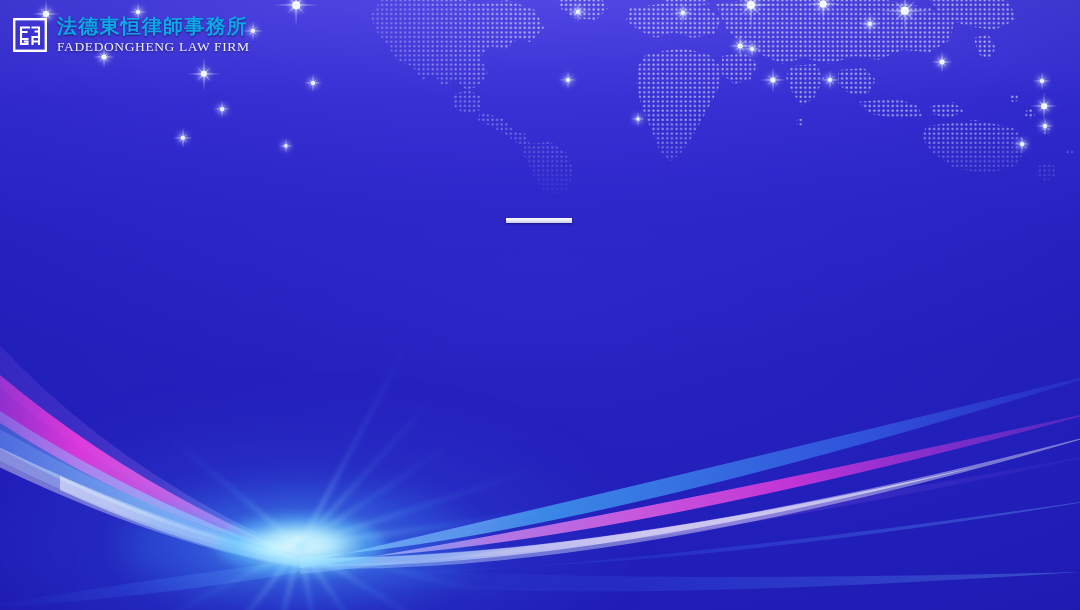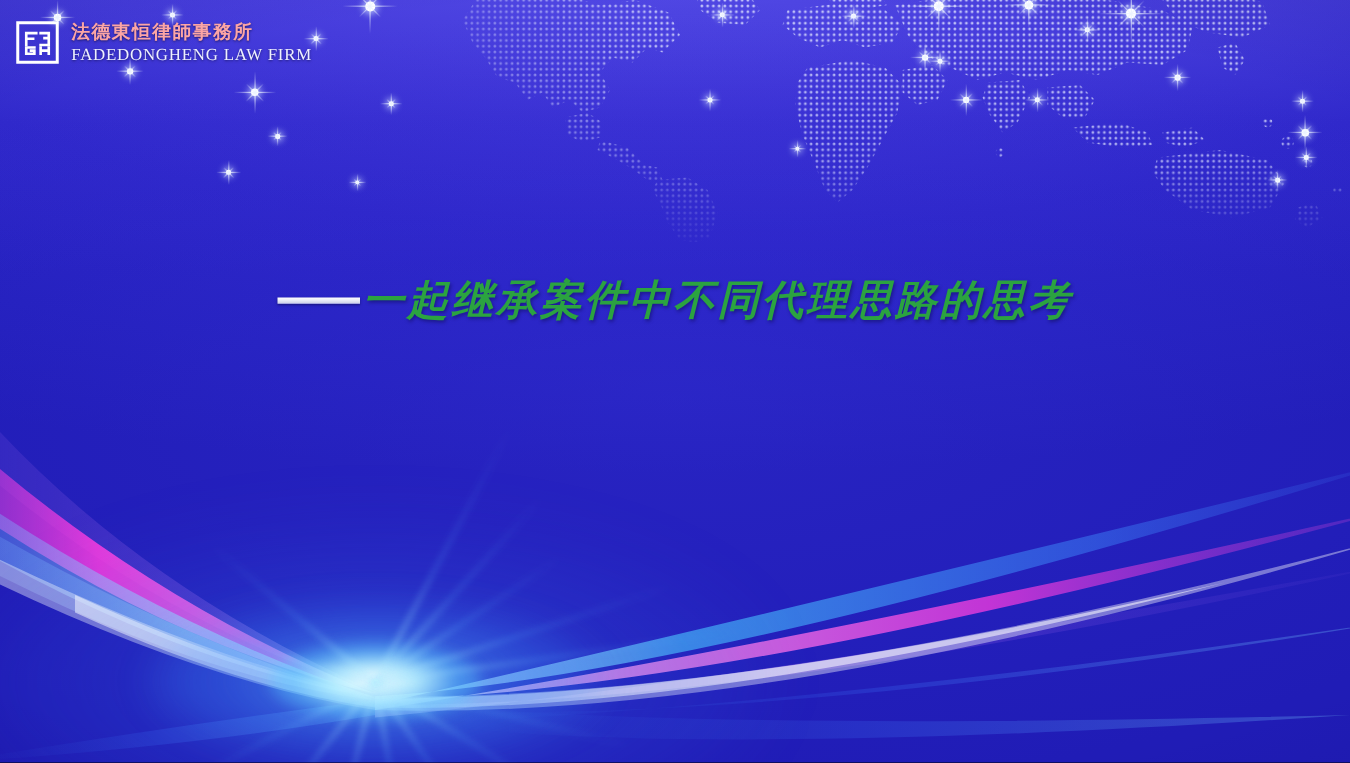--- a/index.html
+++ b/index.html
@@ -132,22 +132,22 @@
     flex: 0 0 36px;
   }
   .logo-mark svg { display: block; width: 100%; height: 100%; }
   .logo-text {
     display: flex;
     flex-direction: column;
     justify-content: center;
     line-height: 1;
   }
   .logo-cn {
-    color: #fca5a5;
-    font-size: 15px;
+    color: #0ea5e9;
+    font-size: 20px;
     letter-spacing: 1.2px;
     font-weight: 700;
     font-family: "DejaVu Sans", sans-serif;
     text-shadow: 0 1px 2px rgba(0,0,20,0.55);
     white-space: nowrap;
   }
   .logo-en {
     color: #eef0ff;
     font-size: 13.5px;
     letter-spacing: 0.6px;
@@ -577,17 +577,16 @@
     </div>
     <div class="logo-text">
       <div class="logo-cn">法德東恒律師事務所</div>
       <div class="logo-en">FADEDONGHENG LAW FIRM</div>
     </div>
   </div>
 
   <div class="title-block">
     <div class="subtitle-row">
       <span class="em-dash"></span>
-      <span class="subtitle">一起继承案件中不同代理思路的思考</span>
     </div>
   </div>
 
 </div>
 
 </body></html>

